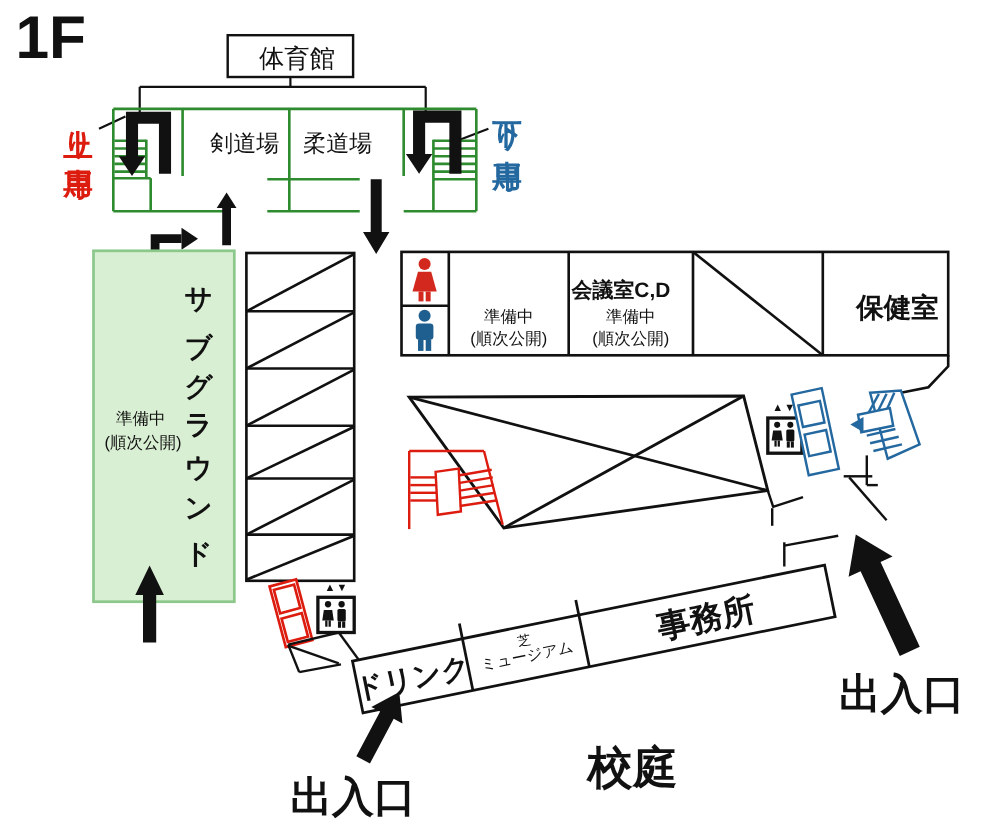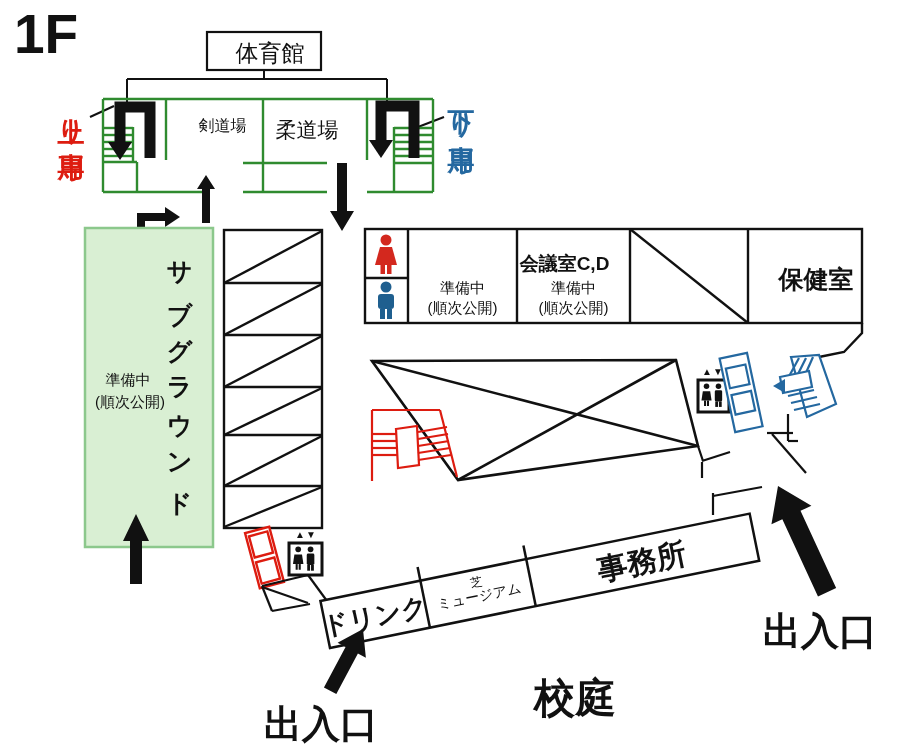--- a/index.html
+++ b/index.html
@@ -212,21 +212,21 @@
     <polygon fill="#111" points="363,629 347,653 356,653 356,699 370,699 370,653 379,653"></polygon>
   </g>
   <g transform="rotate(-24.8 778 486)">
     <polygon fill="#111" points="778,486 756,518 768,518 768,603 788,603 788,518 800,518"></polygon>
   </g>
 </svg>
 
   <div class="lbl b" style="left:14px;top:2px;font-size:55px;font-weight:900;">1F</div>
 
   <div class="lbl ctr" style="left:207px;top:38px;width:126px;font-size:23px;">体育館</div>
-  <div class="lbl ctr" style="left:166px;top:116px;width:113px;font-size:16px;font-family:Liberation Serif, serif;">剣道場</div>
+  <div class="lbl ctr" style="left:166px;top:116px;width:113px;font-size:21px;font-family:Liberation Serif, serif;">剣道場</div>
   <div class="lbl ctr" style="left:265px;top:116px;width:84px;font-size:21px;">柔道場</div>
 
   <div class="lbl b vtext" style="left:53px;top:97px;font-size:27px;letter-spacing:2px;color:#dd1c10;">上り専用</div>
   <div class="lbl b vtext" style="left:443px;top:90px;font-size:27px;letter-spacing:2px;color:#2468a0;">下り専用</div>
 
   <div class="lbl b vtext" style="left:164px;top:243px;font-size:25px;letter-spacing:10px;">サブグラウンド</div>
   <div class="lbl ctr" style="left:78px;top:371px;width:100px;font-size:15px;">準備中</div>
   <div class="lbl ctr" style="left:75px;top:393px;width:110px;font-size:15px;">(順次公開)</div>
 
   <div class="lbl ctr" style="left:409px;top:279px;width:107px;font-size:15px;">準備中</div>

